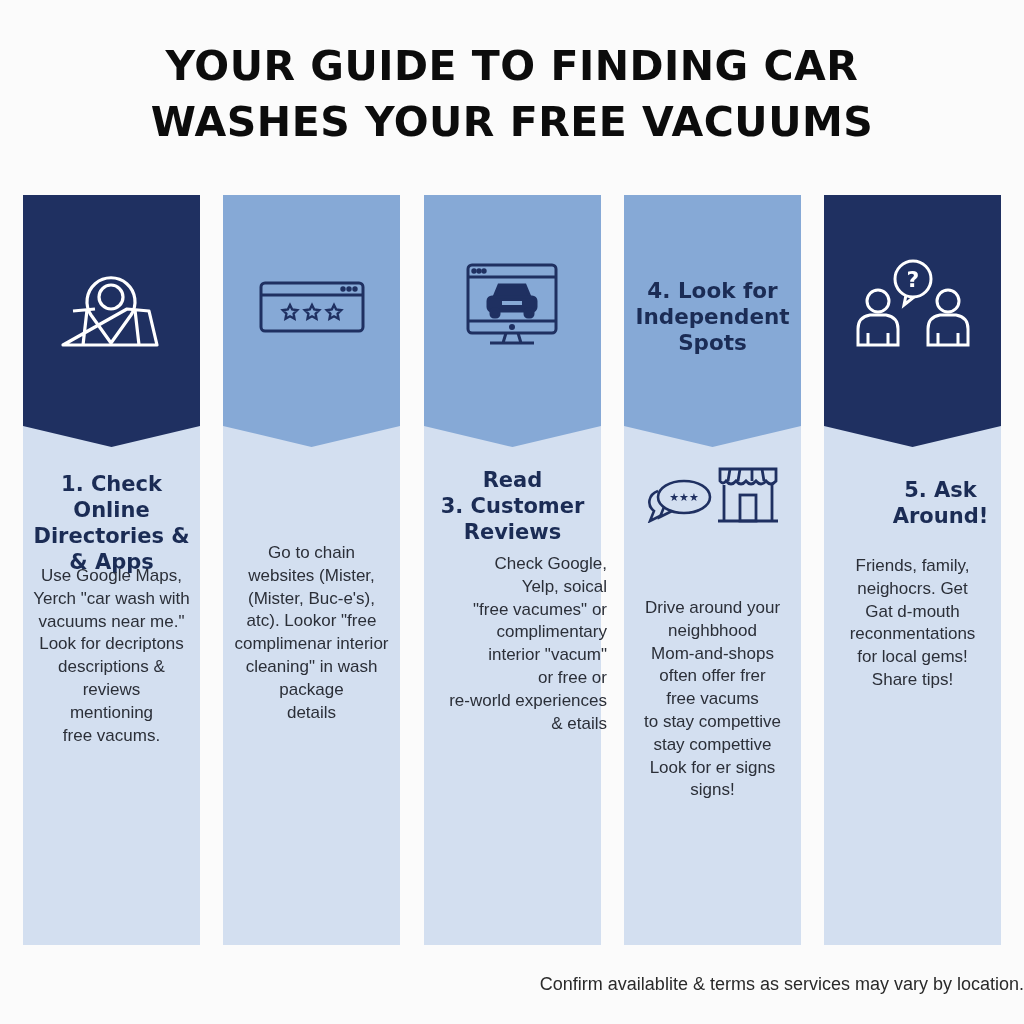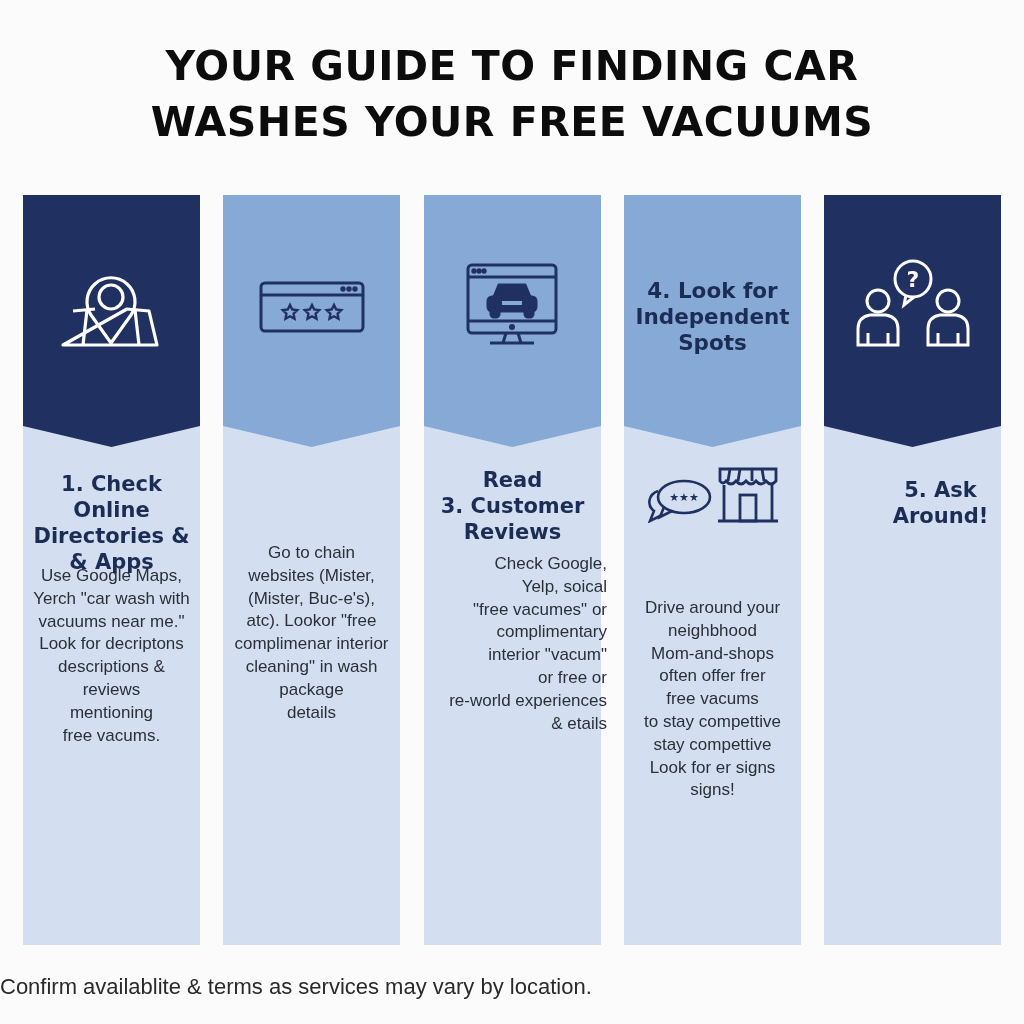--- a/index.html
+++ b/index.html
@@ -25,22 +25,22 @@
   .head {
     position: absolute; left: 0; width: 177px; text-align: center;
     font-family: "DejaVu Sans", sans-serif; font-weight: bold; font-size: 21px; line-height: 26px;
     color: #1b2c55;
   }
   .body-text {
     position: absolute; left: -6px; width: 189px; text-align: center;
     font-size: 17px; line-height: 22.8px; color: #2b2f38; white-space: pre-line;
   }
   .footer {
-    position: absolute; top: 974px; left: 0; width: 1024px; text-align: left;
-    font-size: 22px; color: #2a2a2a;
+    position: absolute; top: 974px; left: 0; width: 1024px; text-align: right;
+    font-size: 18px; color: #2a2a2a;
   }
 </style>
 </head>
 <body>
 
 <div class="title">
   <div>YOUR GUIDE TO FINDING CAR</div>
   <div>WASHES YOUR FREE VACUUMS</div>
 </div>
 
@@ -158,15 +158,21 @@
       <circle cx="24" cy="44" r="11"></circle>
       <path d="M4 88 L4 72 Q4 60 16 58 L32 58 Q44 60 44 72 L44 88 Z"></path>
       <path d="M14 76 L14 88 M34 76 L34 88"></path>
       <circle cx="94" cy="44" r="11"></circle>
       <path d="M74 88 L74 72 Q74 60 86 58 L102 58 Q114 60 114 72 L114 88 Z"></path>
       <path d="M84 76 L84 88 M104 76 L104 88"></path>
     </svg>
   </div>
   <div class="head" style="top:282px;white-space:pre-line;padding-left:28px;">5. Ask
 Around!</div>
+  <div class="body-text" style="top:360px;">Friends, family,
+neighocrs. Get
+Gat d-mouth
+reconmentations
+for local gems!
+Share tips!</div>
 </div>
 
 <div class="footer">Confirm availablite &amp; terms as services may vary by location.</div>
 
 </body></html>

